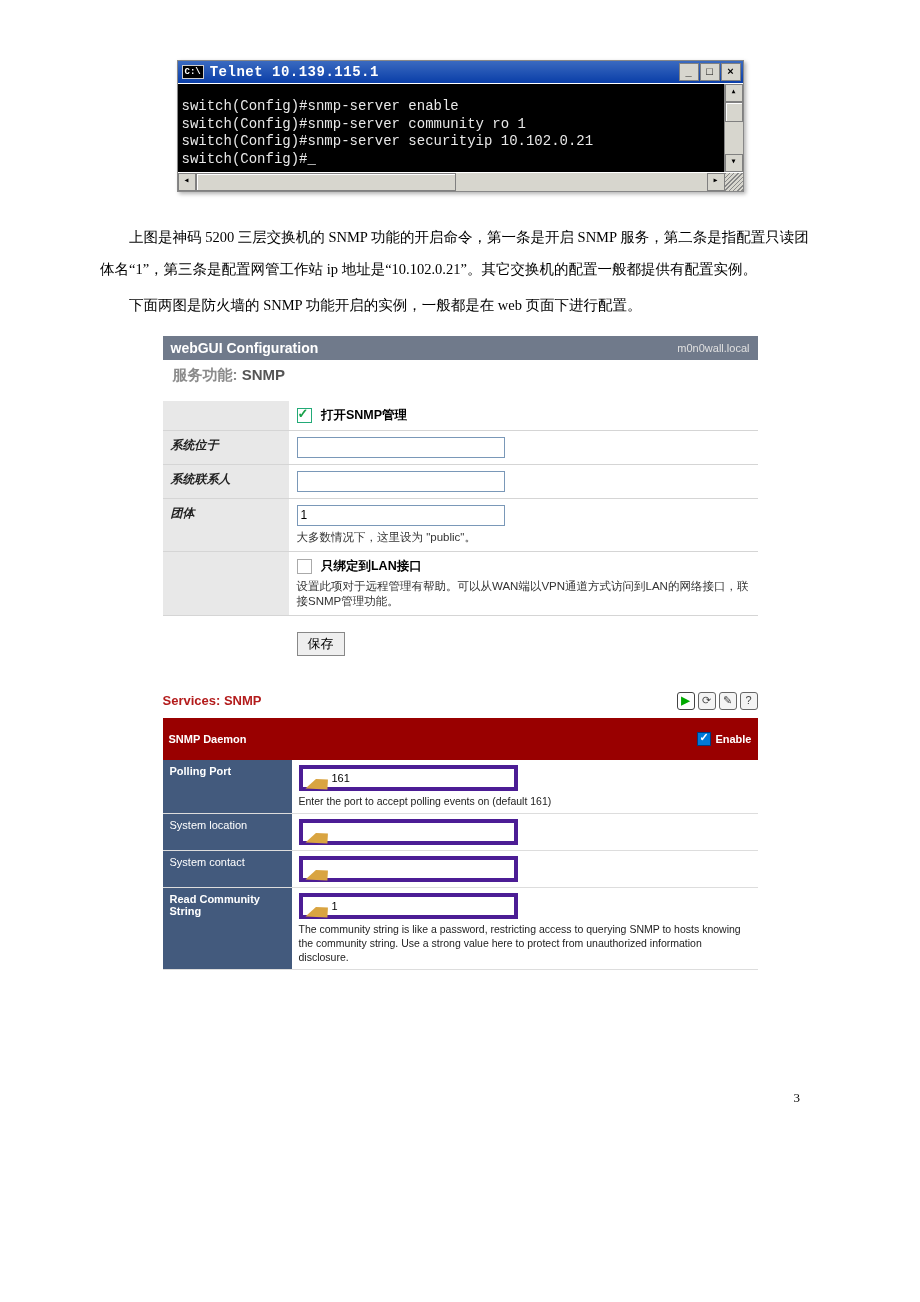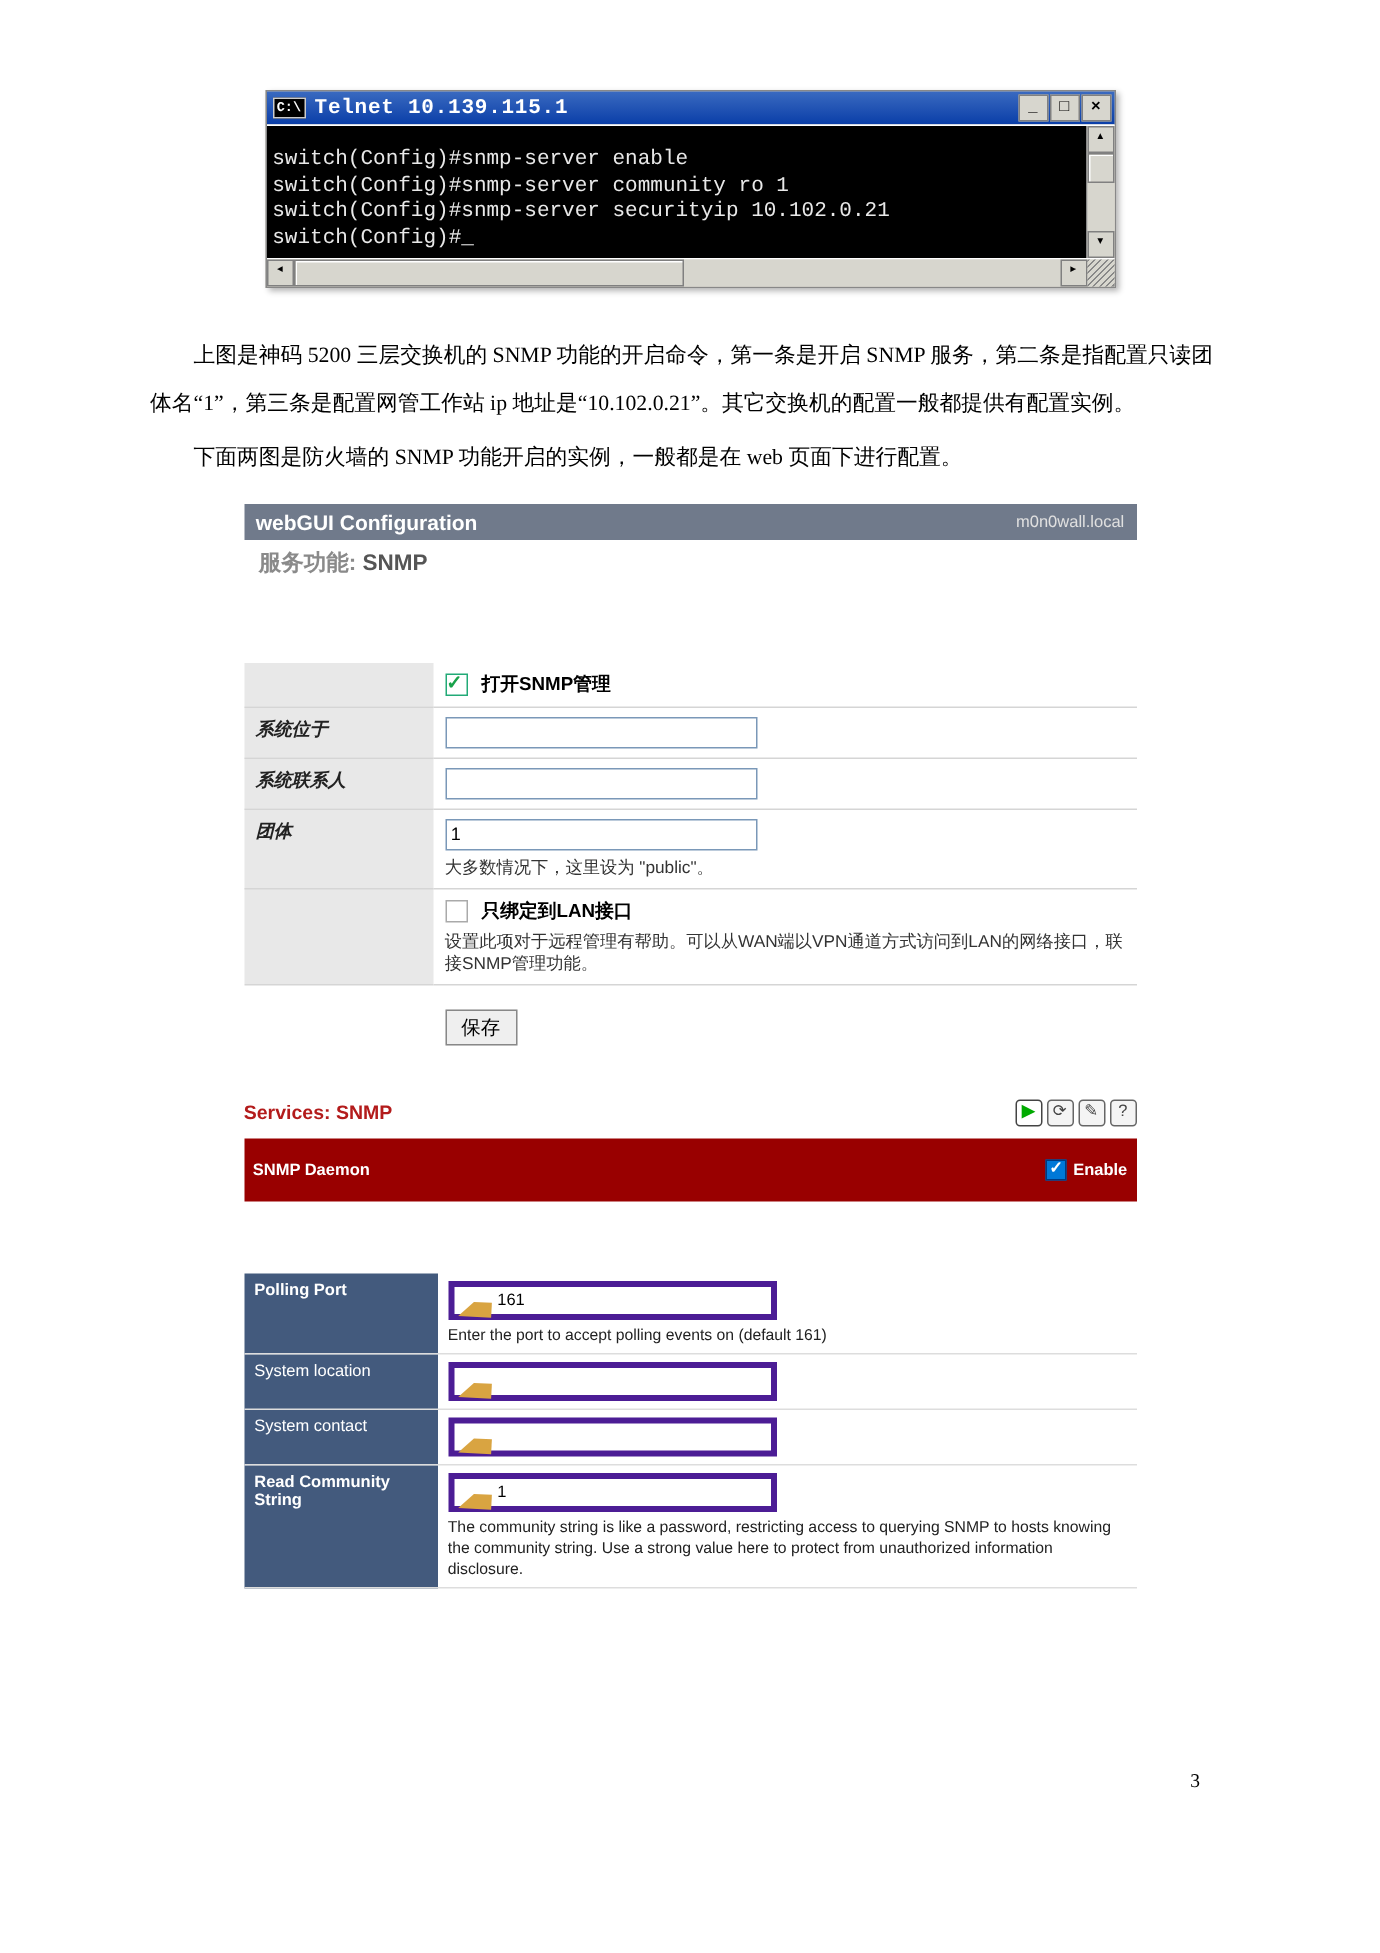--- a/index.html
+++ b/index.html
@@ -106,21 +106,21 @@
     padding: 2px 8px;
     height: 20px;
   }
   .webgui-header .title { font-weight:bold; flex:1; font-size:14px; }
   .webgui-header .host { color:#e0e0e0; font-size:11px; }
   .webgui-sub {
     color:#8a8a8a; font-weight:bold; font-size:15px;
     padding: 6px 4px 16px 10px;
   }
   .webgui-sub .dark { color:#555; }
-  table.settings { width:100%; border-collapse:collapse;margin-top:41px; }
+  table.settings { width:100%; border-collapse:collapse; }
   table.settings td { vertical-align:top; padding: 6px 8px; }
   table.settings td.label {
     width:110px;
     background:#e8e8e8;
     font-weight:bold;
     color:#222;
     font-size:12px;
     font-style:italic;
   }
   table.settings tr { border-bottom: 1px solid #d5d5d5; }
@@ -163,21 +163,21 @@
   .enable-chk {
     width:12px;height:12px;
     background:#0078d7;
     border:1px solid #003a80;
     display:inline-block;
     position:relative;
     margin-right:4px;
     vertical-align:middle;
   }
   .enable-chk::after { content:"✓"; color:#fff; position:absolute; top:-2px; left:1px; font-size:11px;}
-  table.stable { width:100%; border-collapse:collapse;margin-top:48px; }
+  table.stable { width:100%; border-collapse:collapse; }
   table.stable td { padding:5px 7px; vertical-align:top; border-bottom:1px solid #ddd; }
   table.stable td.slabel {
     width:115px;
     background:#435a7d;
     color:#fff;
     font-size:11px;
   }
   table.stable td.slabel.bold { font-weight:bold; }
   .pencil-input {
     display:flex; align-items:center;

